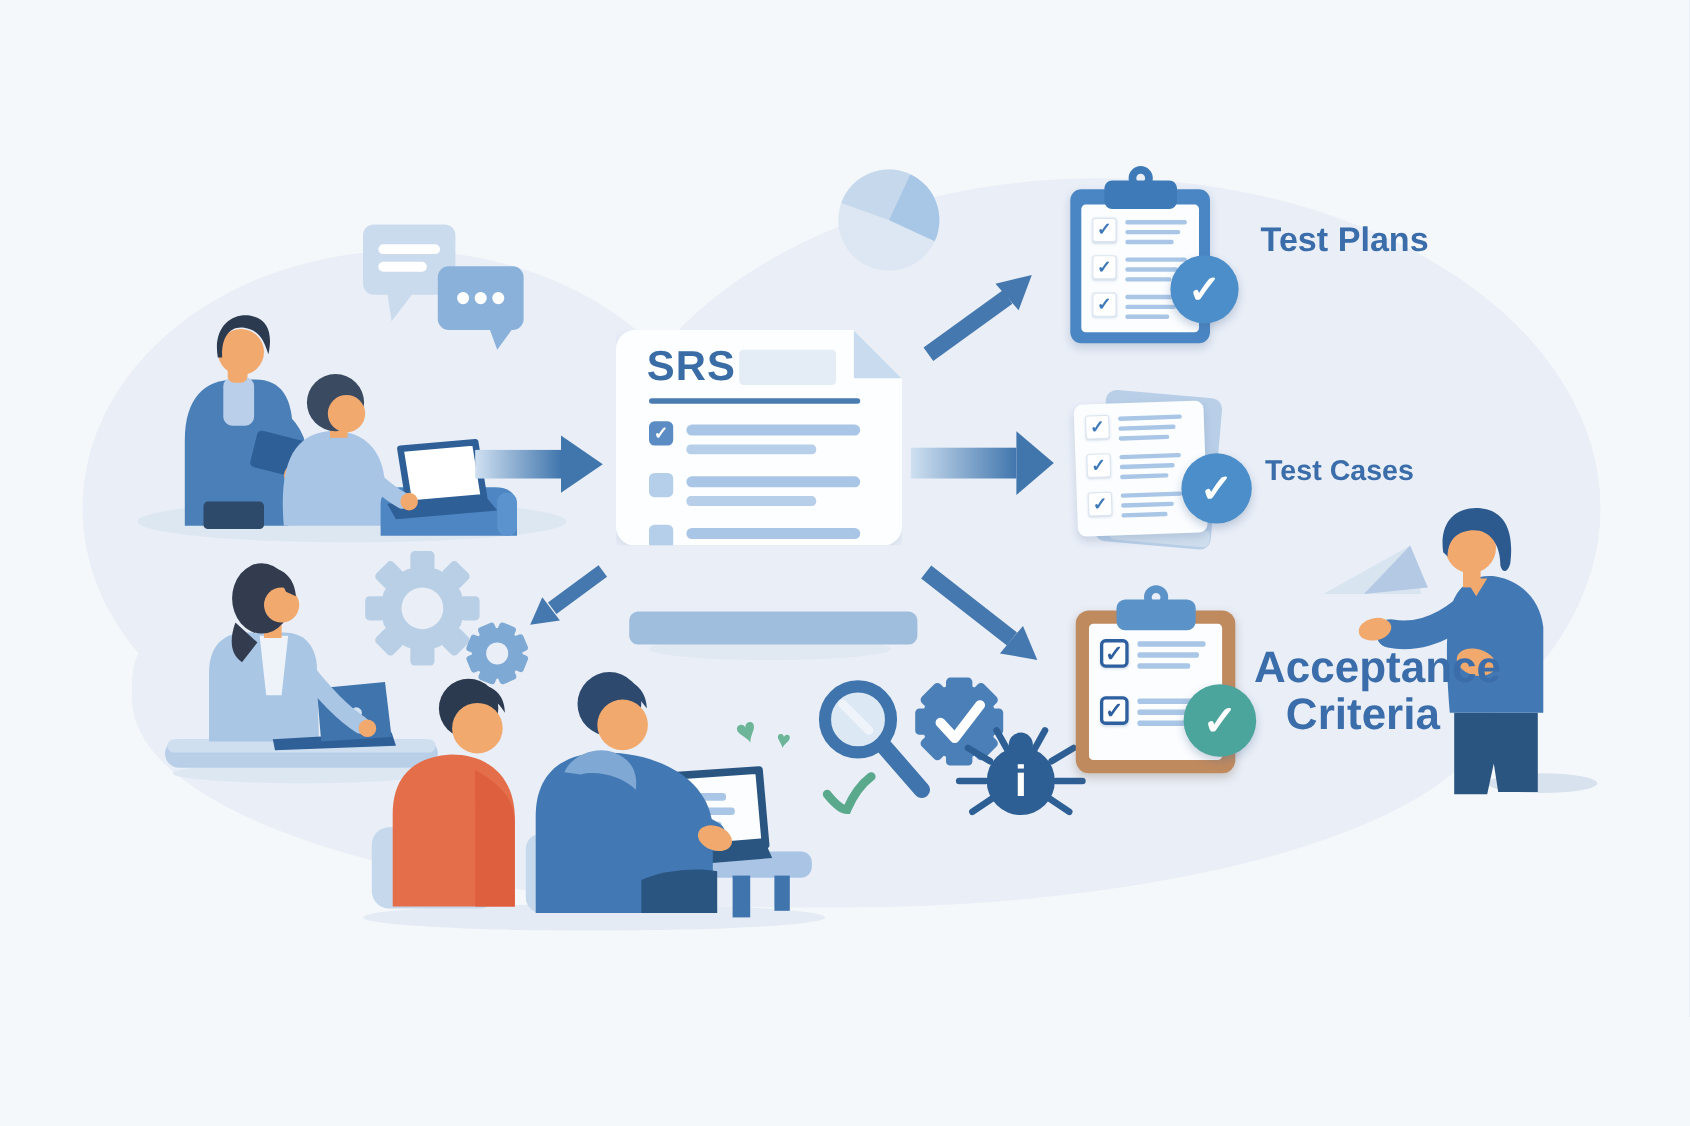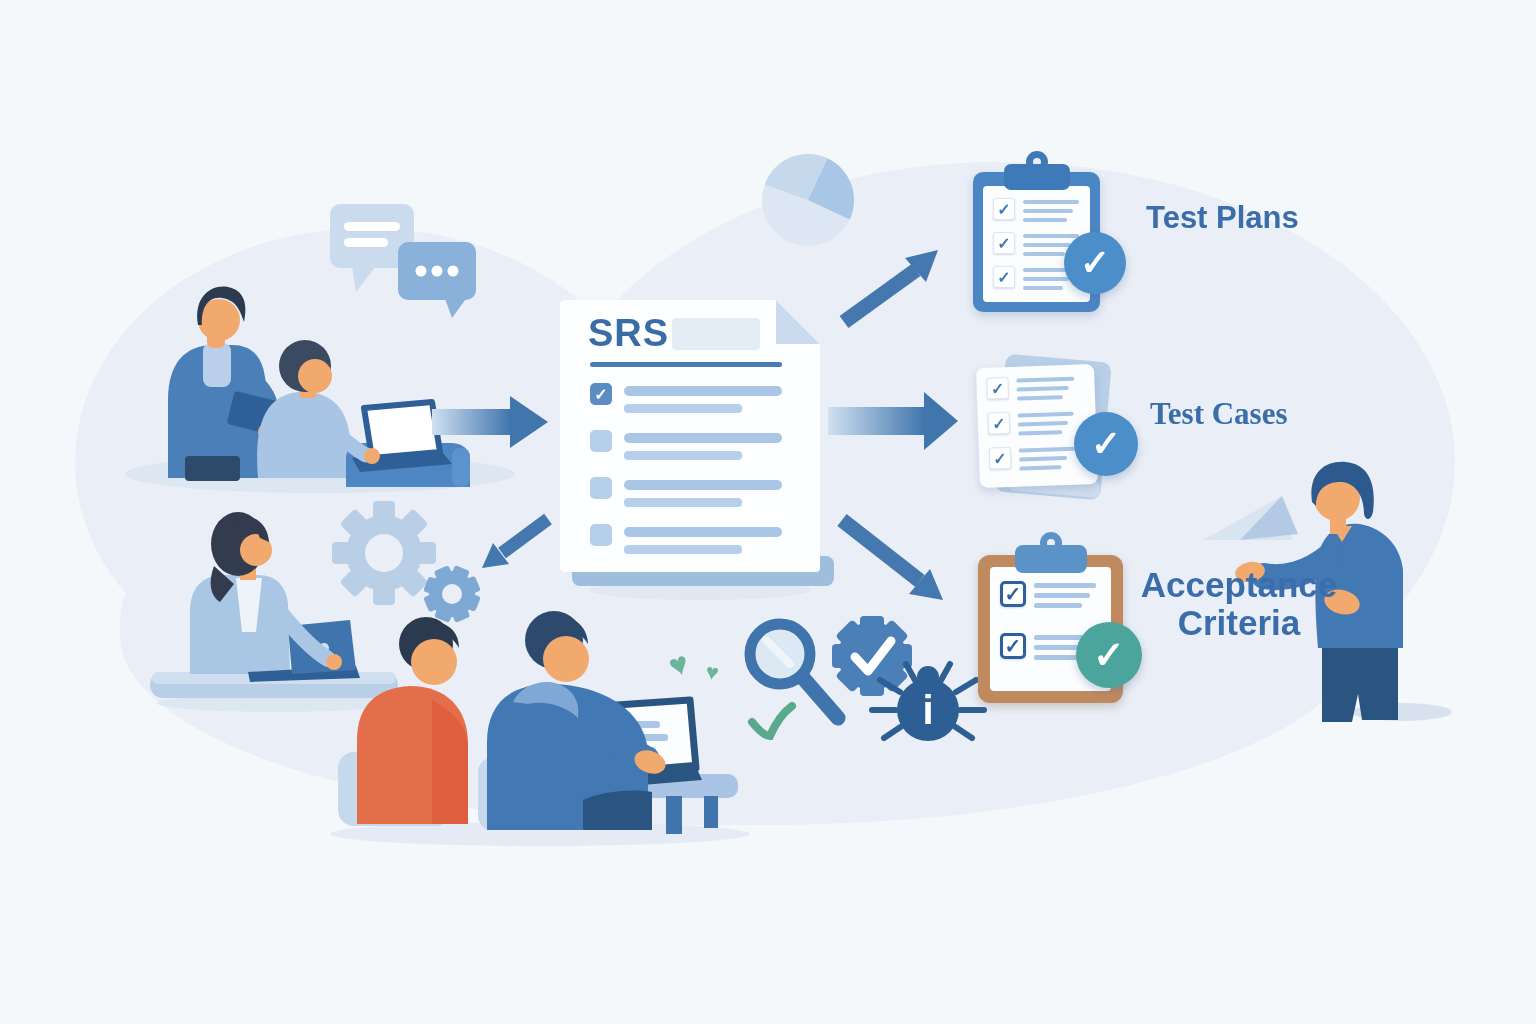--- a/index.html
+++ b/index.html
@@ -7,22 +7,22 @@
           background:#f5f8fb;font-family:"Liberation Sans",sans-serif;}
   .blob{position:absolute;background:#e9eef7;border-radius:50%;}
   .blob-a{left:75px;top:228px;width:585px;height:468px;}
   .blob-b{left:545px;top:162px;width:910px;height:600px;}
   .blob-c{left:120px;top:430px;width:1240px;height:395px;border-radius:48%;}
   svg.scene{position:absolute;left:0;top:0;z-index:2;}
 
   
   .srs-under{position:absolute;left:572px;top:556px;width:262px;height:30px;
              background:#9fbedd;border-radius:8px;z-index:3;}
-  .srs-doc{position:absolute;left:560px;top:300px;width:260px;height:272px;
-           background:#fdfeff;border-radius:4px;z-index:4;
+  .srs-doc{position:absolute;left:560px;top:300px;width:260px;height:196px;
+           background:#fdfeff;border-radius:17px;z-index:4;
            clip-path:polygon(0 0,216px 0,100% 44px,100% 100%,0 100%);
            box-shadow:0 3px 8px rgba(90,120,160,.15);}
   .srs-flap{position:absolute;top:0;right:0;width:44px;height:44px;}
   .srs-title{position:absolute;left:28px;top:12px;font-size:38px;font-weight:bold;
              color:#3a6ca6;letter-spacing:1px;}
   .srs-headbox{position:absolute;left:112px;top:18px;width:88px;height:32px;
                background:#e4ecf5;border-radius:4px;}
   .srs-divider{position:absolute;left:30px;top:62px;width:192px;height:5px;
                background:#4a7cb0;border-radius:3px;}
   .srs-row{position:absolute;left:0;width:100%;height:40px;}
@@ -69,22 +69,22 @@
   .clip3{background:#5b93c9;width:72px;height:28px;top:-10px;border-radius:8px;}
   .ring3{border-color:#5b93c9;top:-23px;}
   .paper3{left:12px;top:12px;right:12px;bottom:12px;}
   .cbox3{width:26px;height:26px;border:3px solid #2e5f9e;border-radius:5px;
          font-size:20px;color:#2e5f9e;box-sizing:border-box;}
   .cl3{height:5px;}
 
   
   .lbl{position:absolute;font-weight:bold;color:#3a6da9;z-index:6;}
   .lbl-tp{left:1146px;top:200px;font-size:31px;text-align:center;}
-  .lbl-tc{left:1150px;top:396px;font-size:31px;font-family:Liberation Serif, serif;}
-  .lbl-ac{left:1140px;top:566px;width:198px;font-size:35px;text-align:center;line-height:1.08;}
+  .lbl-tc{left:1150px;top:412px;font-size:26px;}
+  .lbl-ac{left:1140px;top:586px;width:198px;font-size:40px;text-align:center;line-height:1.08;}
 </style>
 </head>
 <body>
 
 <div class="canvas">
 
   <div class="blob blob-a"></div>
   <div class="blob blob-b"></div>
   <div class="blob blob-c"></div>
 

